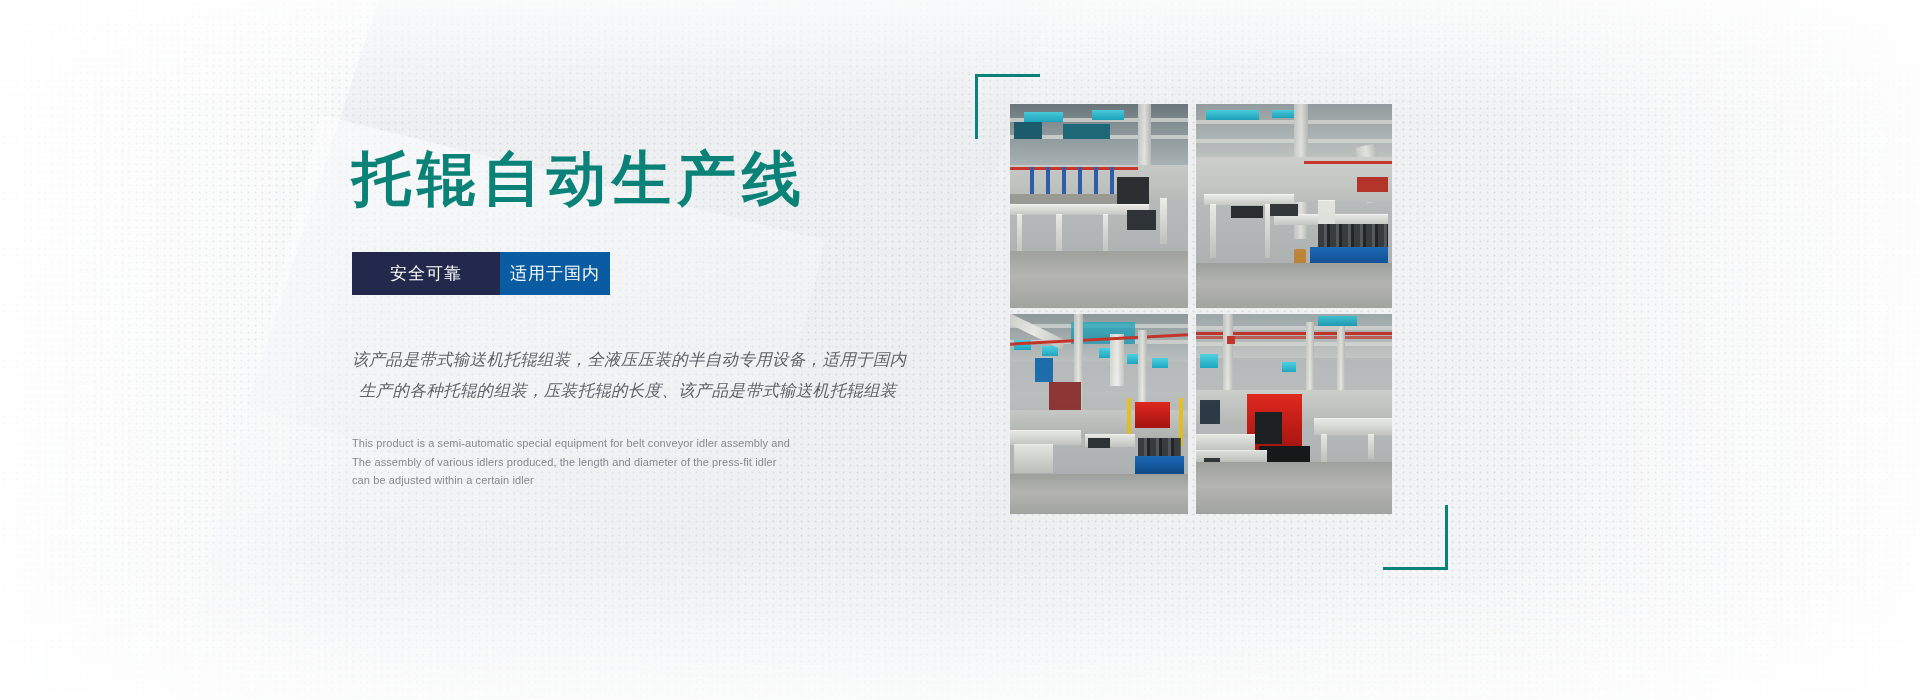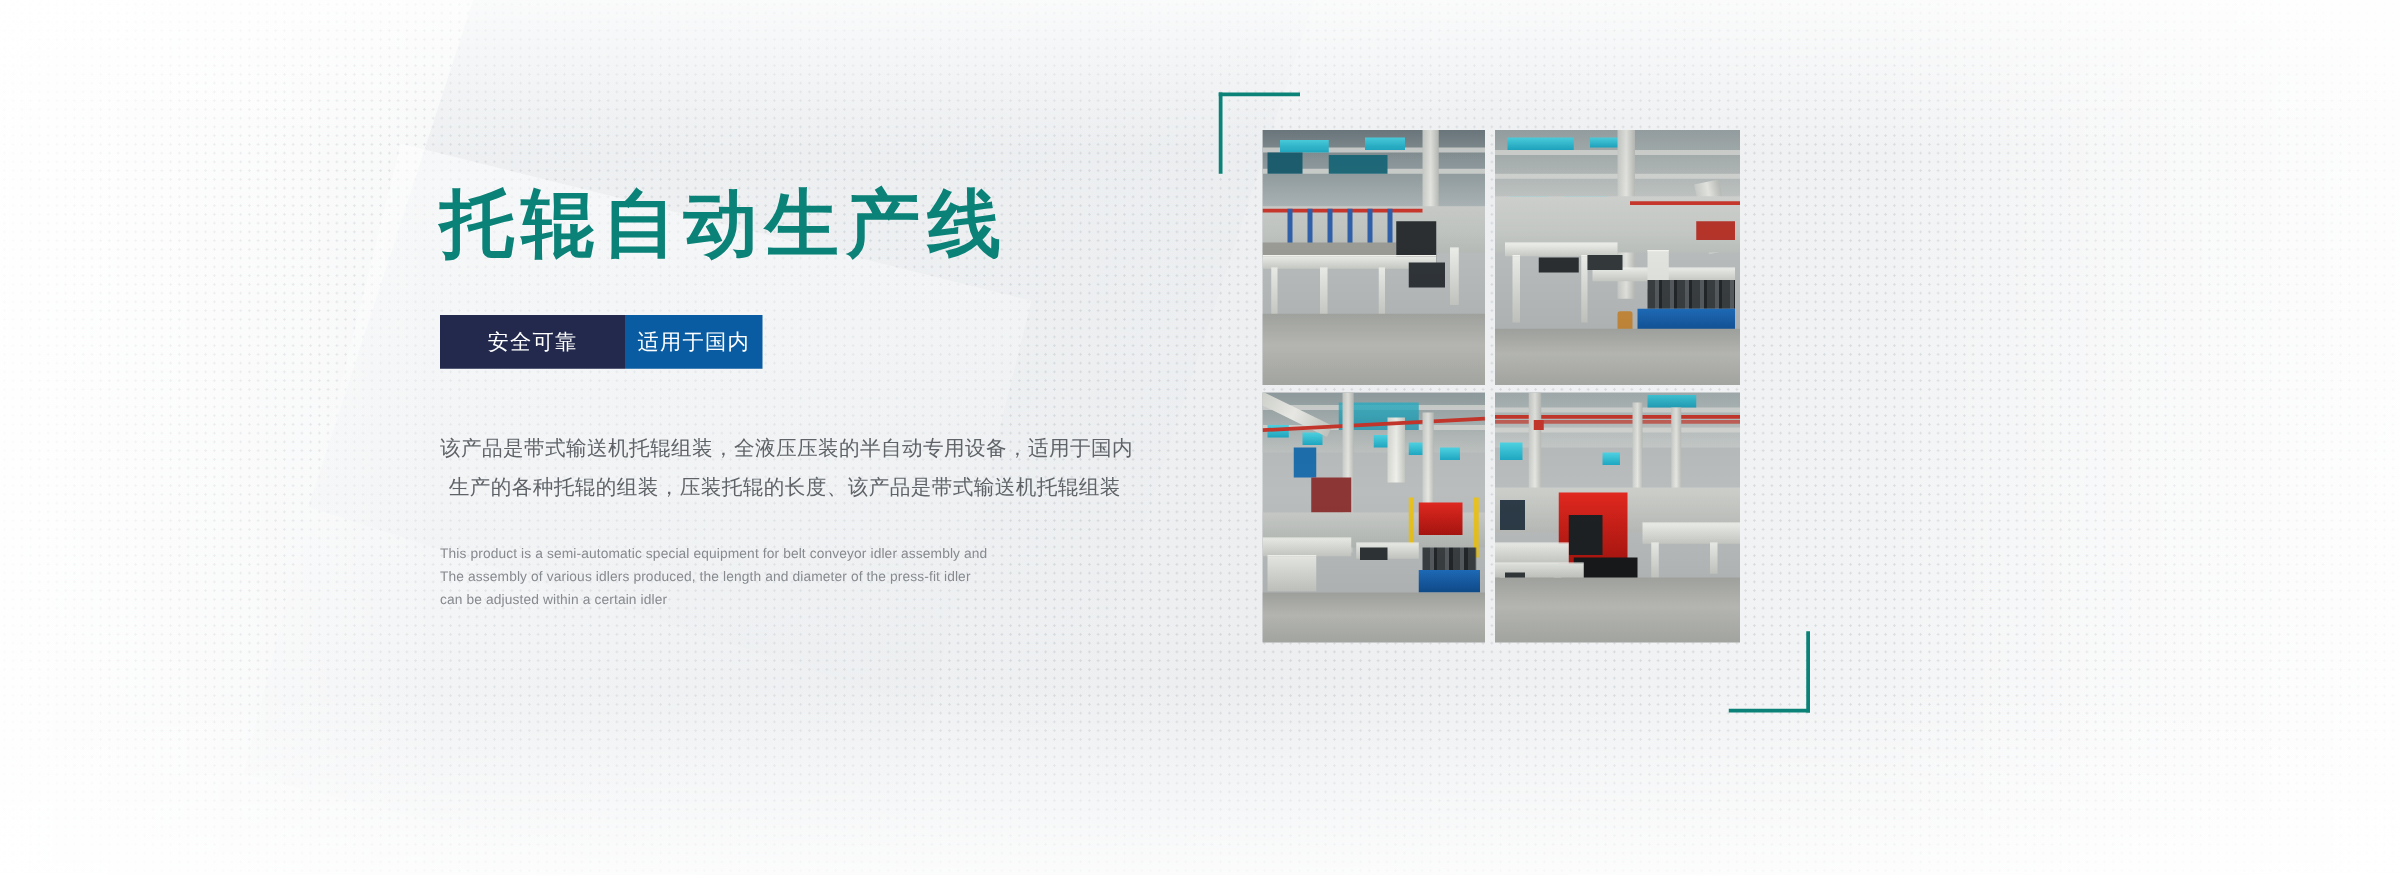--- a/index.html
+++ b/index.html
@@ -88,20 +88,21 @@
   .tag-1 { background:#22294d; width:148px; }
   .tag-2 { background:#0a5ca2; width:110px; }
   .tag-3 { background:#3ab7b9; width:142px; }
 
   #desc-cn {
     margin-top:32px;
     color:#5f6368;
     font-size:16.5px;
     line-height:31px;
     letter-spacing:0.3px;
+    font-style:italic;
   }
   #desc-cn .ln2 { padding-left:7px; display:block; }
 
   #desc-en {
     margin-top:28px;
     color:#86898e;
     font-size:11px;
     line-height:18.5px;
     letter-spacing:0.1px;
   }

